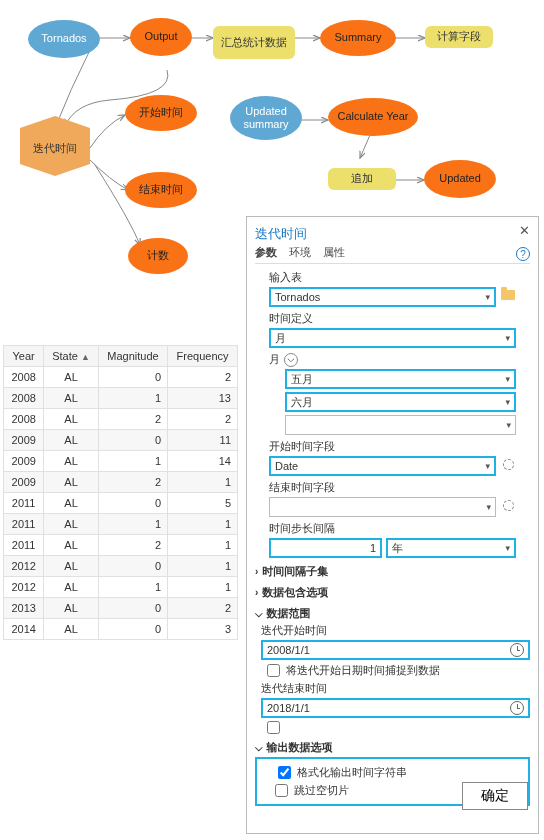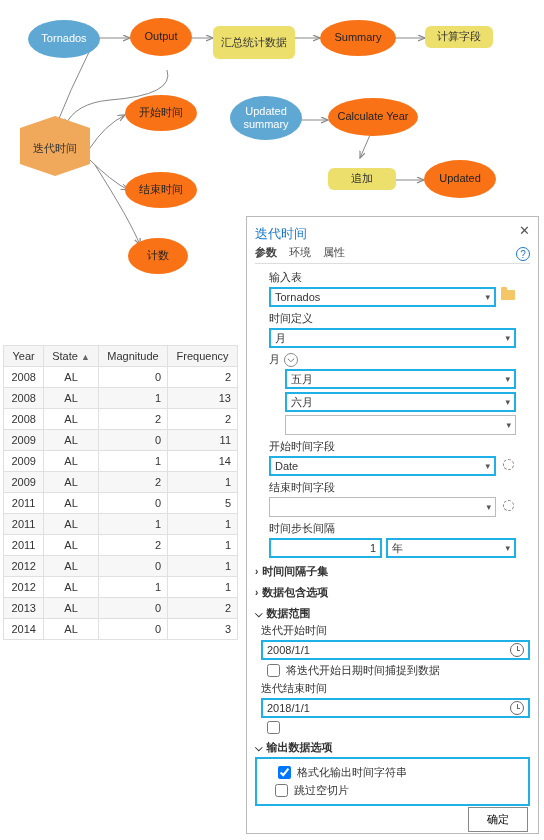--- a/index.html
+++ b/index.html
@@ -41,21 +41,21 @@
 .arr{font-size:10px}
 .cb{display:flex;align-items:center;gap:6px;font-size:11px;margin:3px 0 3px 6px}
 .cb input{margin:0}
 .clock{width:14px;height:14px;border:1px solid #666;border-radius:50%;position:relative;flex:none}
 .clock:before{content:'';position:absolute;top:2px;left:6px;width:1px;height:5px;background:#666}
 .clock:after{content:'';position:absolute;top:6px;left:6px;width:3px;height:1px;background:#666}
 .iconbox{width:16px;height:16px;display:flex;align-items:center;justify-content:center;flex:none}
 .gear{width:11px;height:11px;border:1px dashed #888;border-radius:50%}
 .folder{width:14px;height:10px;background:#f5c667;border-radius:1px;position:relative}
 .folder:before{content:'';position:absolute;top:-3px;left:0;width:6px;height:3px;background:#f5c667;border-radius:1px 1px 0 0}
-.btn{border:1px solid #888;background:#fff;padding:4px 18px;font-size:11px;cursor:pointer;position:absolute;right:10px;bottom:1px}
+.btn{border:1px solid #888;background:#fff;padding:4px 18px;font-size:14px;cursor:pointer;position:absolute;right:10px;bottom:23px}
 .circ{width:14px;height:14px;border:1px solid #888;border-radius:50%;display:inline-flex;align-items:center;justify-content:center;font-size:9px}
 .group-rect{border:2px solid #1fb0e6;padding:3px 6px;margin:2px 0}
 </style>
 </head>
 <body>
 
 <div id="canvas">
 <svg class="edges">
   <defs>
         <marker id="ah" markerWidth="8" markerHeight="8" refX="7" refY="3" orient="auto">

